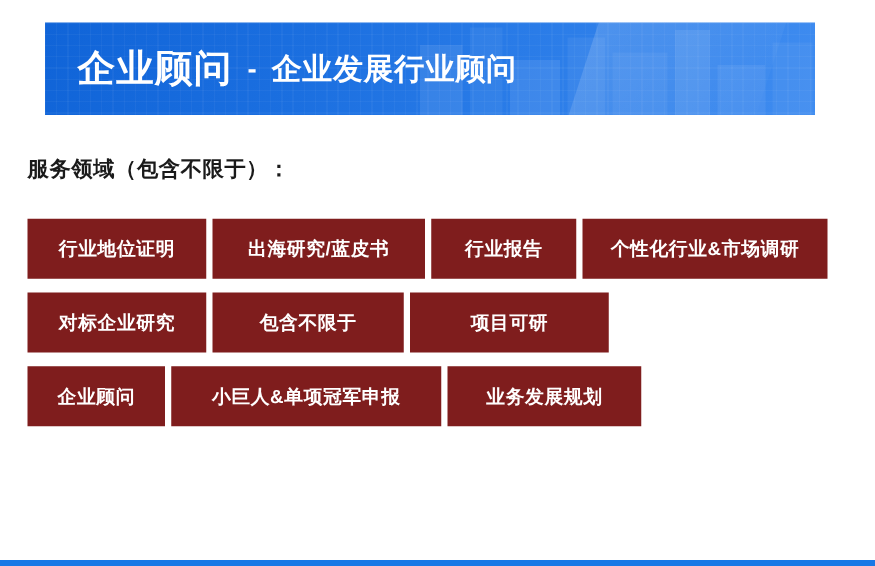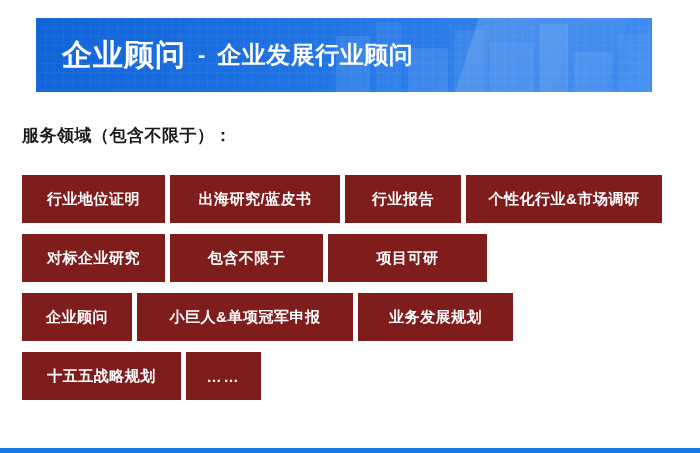--- a/index.html
+++ b/index.html
@@ -178,20 +178,16 @@
       <div class="tag-row">
         <div class="tag" style="width: 143px;">对标企业研究</div>
         <div class="tag" style="width: 153px;">包含不限于</div>
         <div class="tag" style="width: 159px;">项目可研</div>
       </div>
       <div class="tag-row">
         <div class="tag" style="width: 110px;">企业顾问</div>
         <div class="tag" style="width: 216px;">小巨人&amp;单项冠军申报</div>
         <div class="tag" style="width: 155px;">业务发展规划</div>
       </div>
-      <div class="tag-row">
-        <div class="tag" style="width: 159px;">十五五战略规划</div>
-        <div class="tag dots" style="width: 75px;">……</div>
-      </div>
     </div>
 
   <div class="footer-bar"></div>
 </div>
 
 </body></html>

